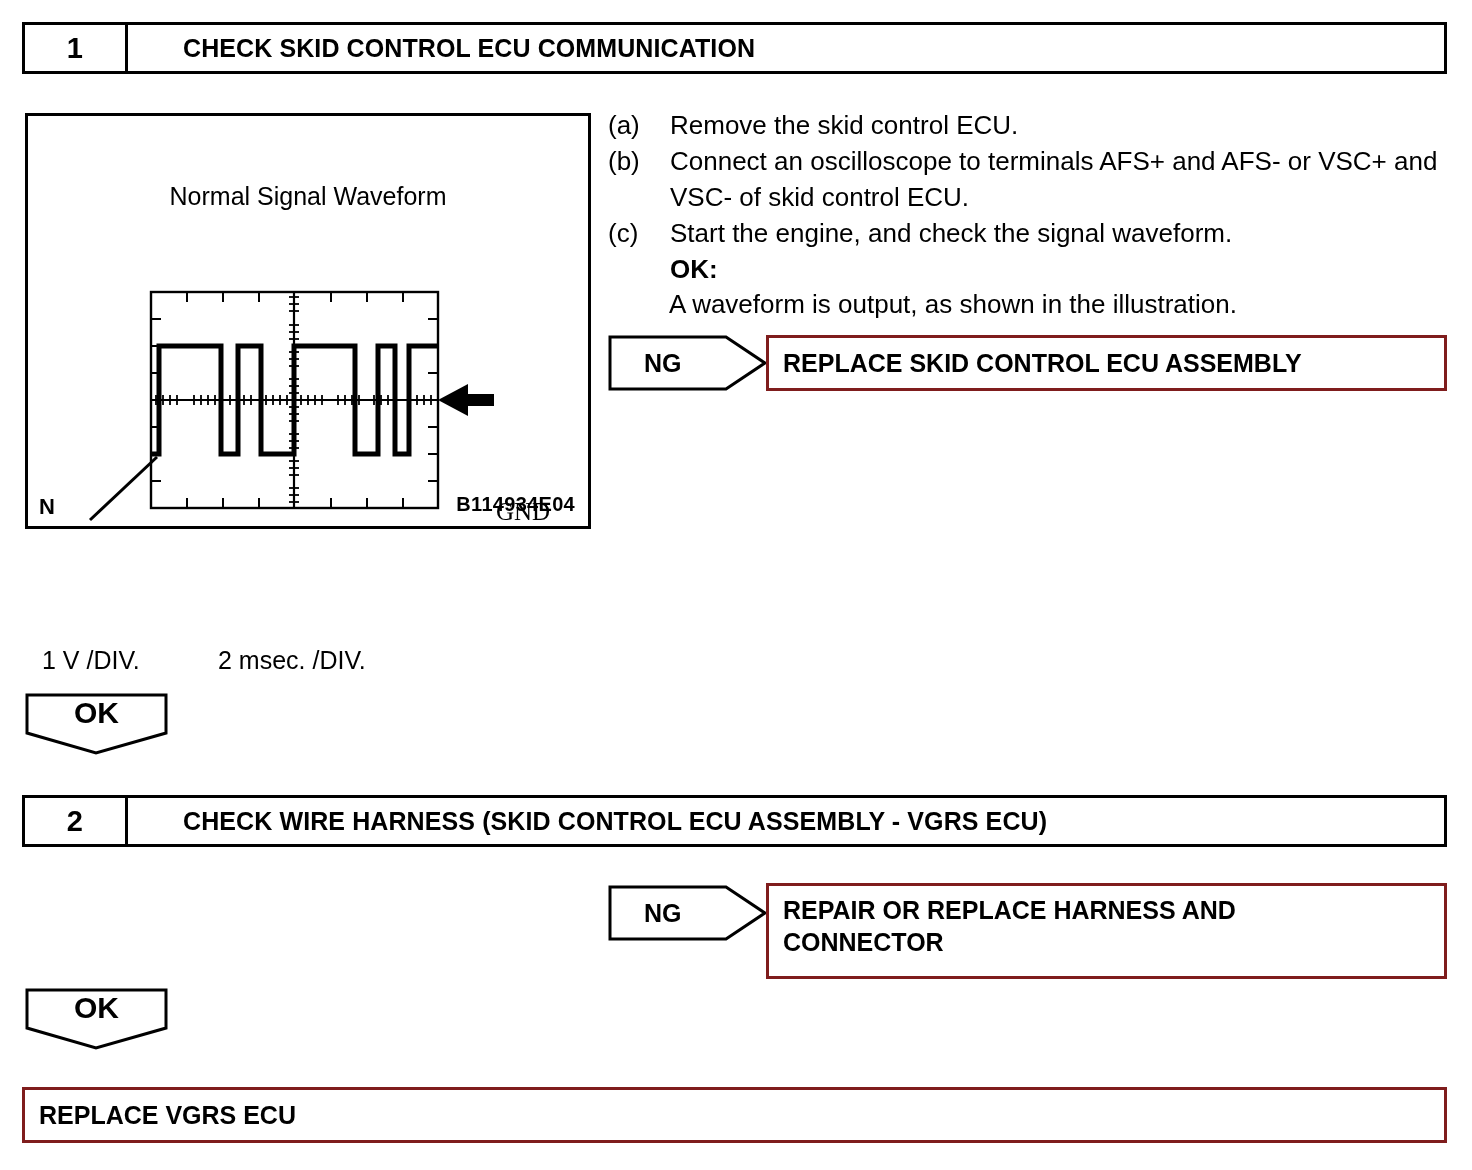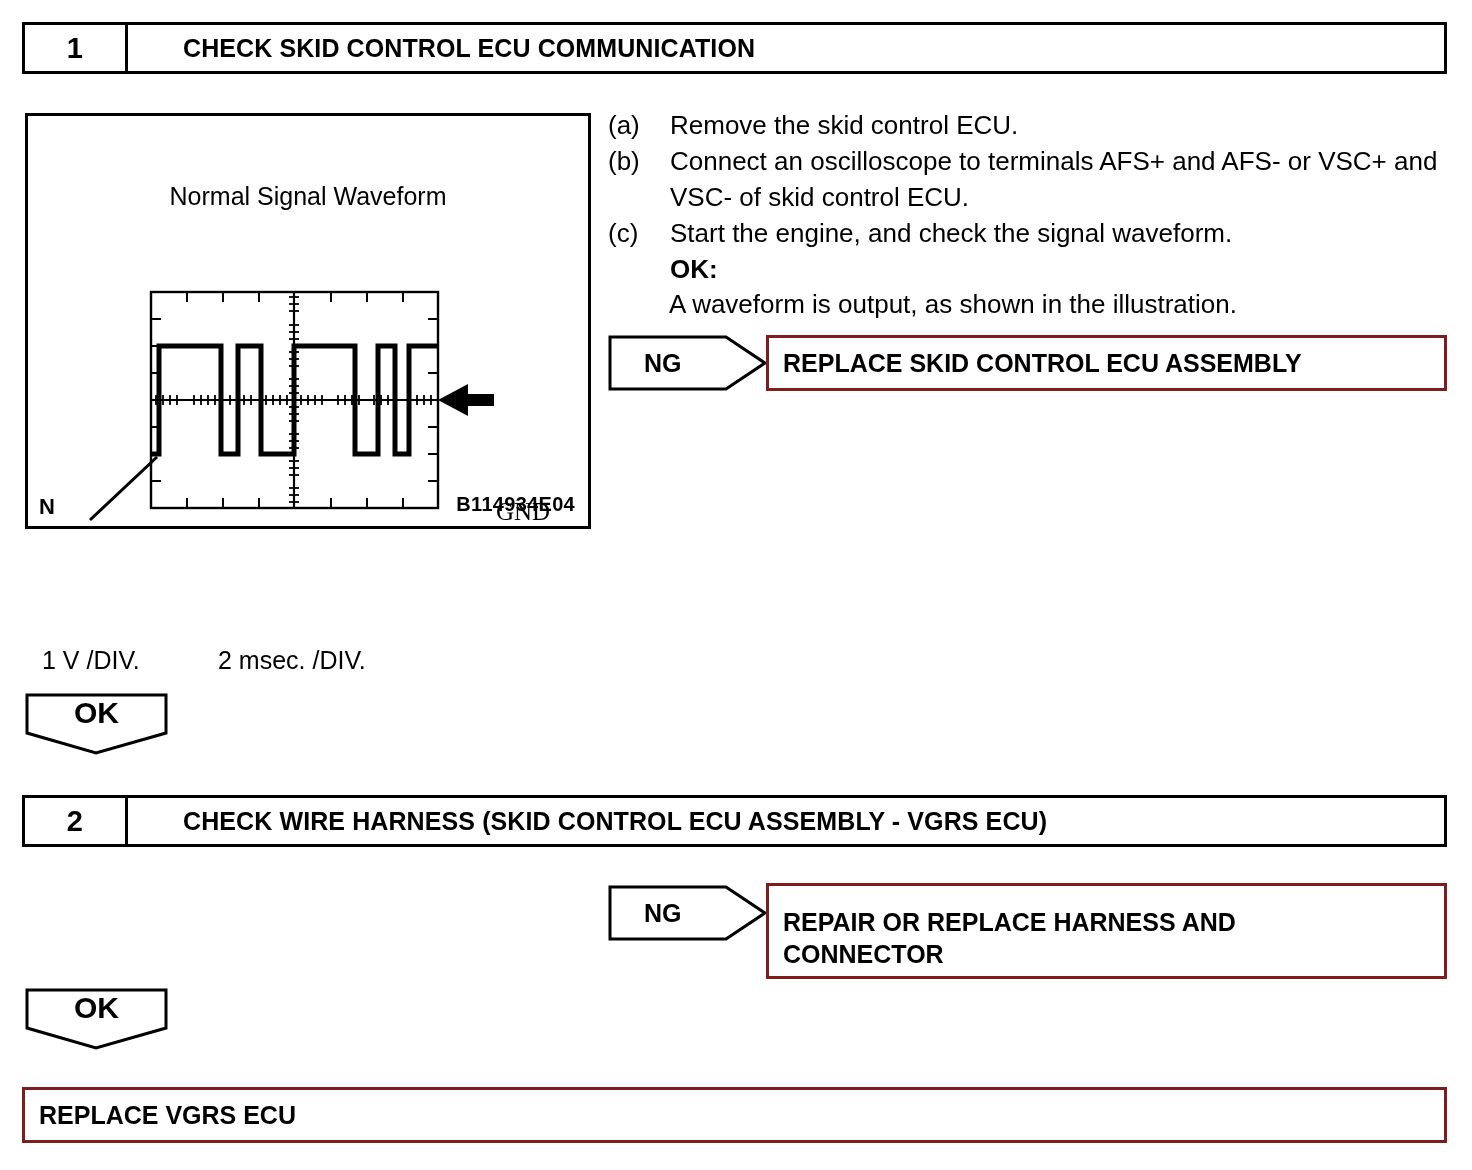--- a/index.html
+++ b/index.html
@@ -62,21 +62,21 @@
     background: #fff;
     display: flex;
     align-items: center;
     padding-left: 14px;
     font-size: 25px;
     font-weight: bold;
     line-height: 1.28;
   }
   .result-box.two-line {
     align-items: flex-start;
-    padding-top: 20px;
+    padding-top: 8px;
   }
 
   
   .ng-marker {
     position: absolute;
   }
   .ng-marker svg { display: block; }
   .ng-label {
     position: absolute;
     left: 0; top: 0;

